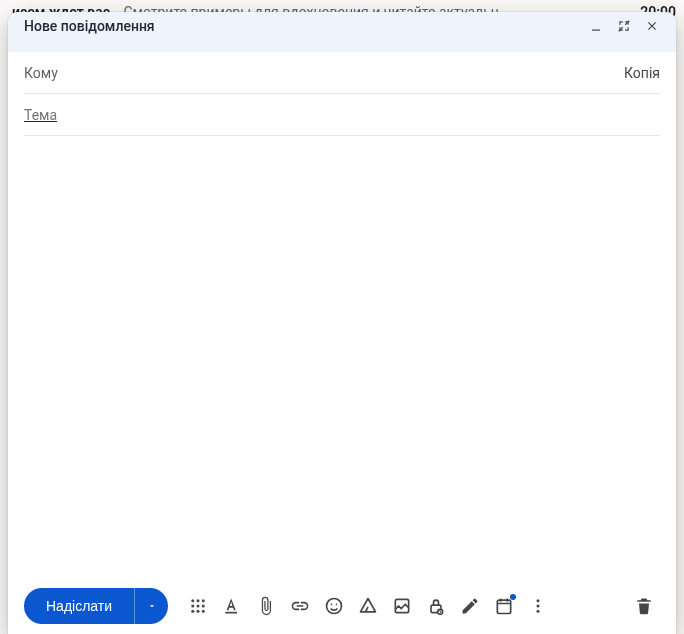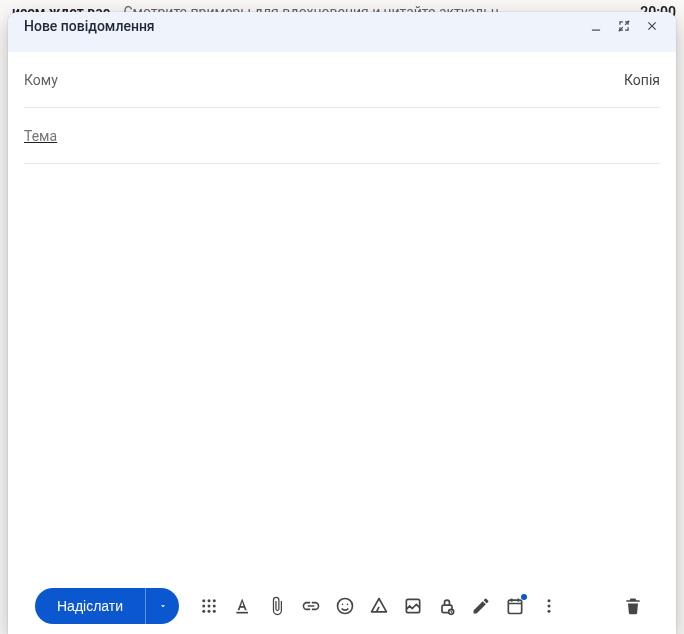--- a/index.html
+++ b/index.html
@@ -53,21 +53,21 @@
     display: flex; align-items: center; justify-content: center;
     color: #444746;
     cursor: pointer;
     border-radius: 4px;
   }
   .hdr-btn svg { display: block; }
 
   .field-row {
     display: flex;
     align-items: center;
-    height: 56px;
+    height: 42px;
     margin: 0 16px;
     border-bottom: 1px solid #e7e7e7;
     font-size: 14px;
   }
   .field-label { color: #5f6368; }
   .field-row input {
     flex: 1;
     border: none;
     outline: none;
     font: inherit;
@@ -88,21 +88,21 @@
     flex: 1;
     padding: 12px 16px;
     outline: none;
     font-size: 14px;
   }
 
   .toolbar {
     display: flex;
     align-items: center;
     height: 56px;
-    padding: 0 27px;
+    padding: 0 16px;
     gap: 2px;
   }
   .send-group {
     display: flex;
     align-items: stretch;
     margin-right: 12px;
   }
   .send-btn {
     background: #0b57d0;
     color: #fff;

